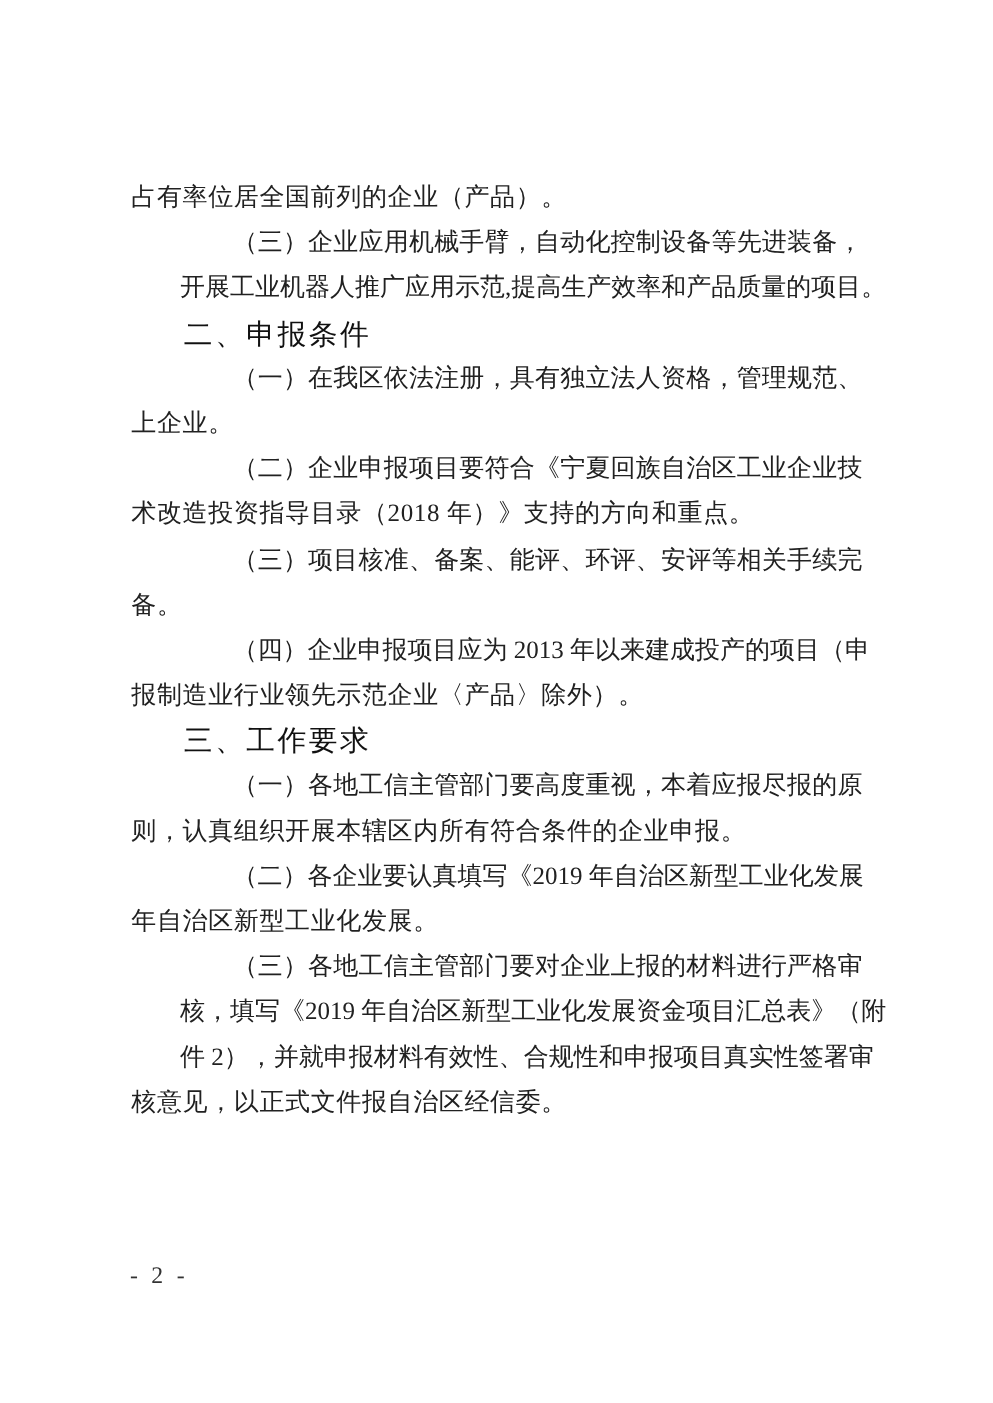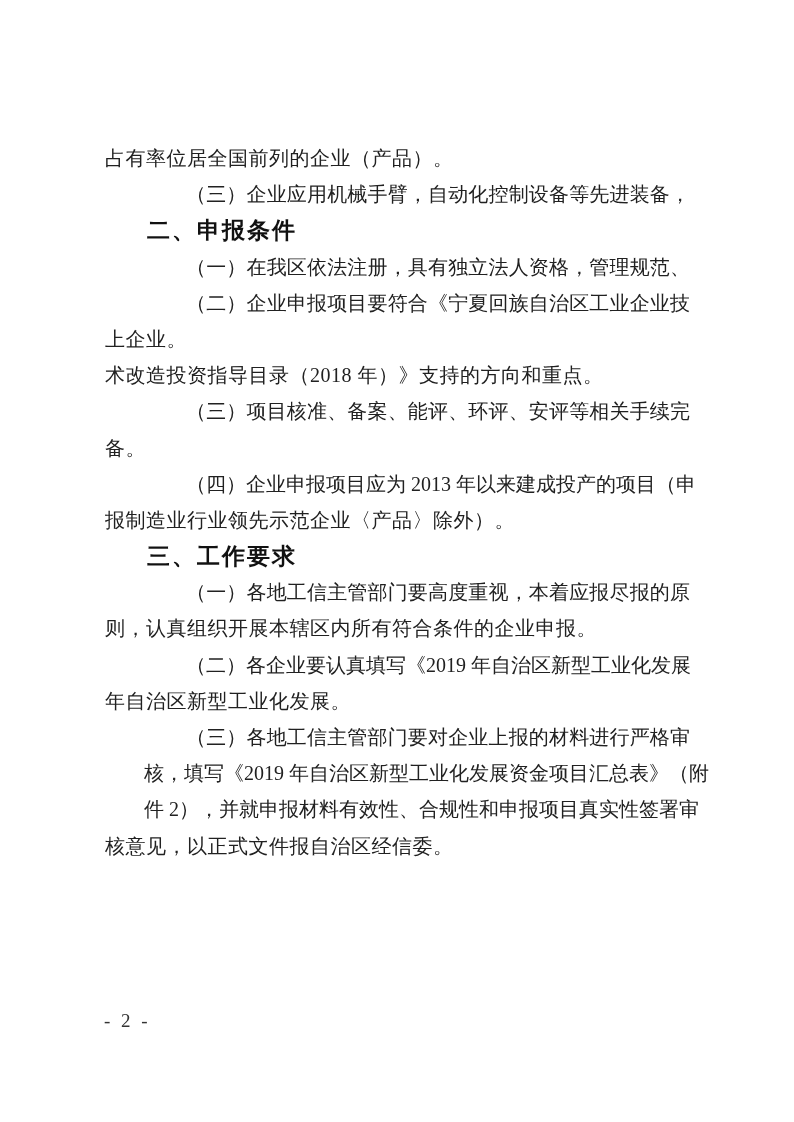--- a/index.html
+++ b/index.html
@@ -38,21 +38,21 @@
     margin-left: 39px;
   }
   .indent {
     text-indent: 42px;
   }
   .heading {
     margin: 0;
     height: 36.2px;
     line-height: 36.2px;
     font-size: 23px;
-    font-weight: 700;
+    font-weight: 400;
     letter-spacing: 2px;
     text-indent: 42px;
     color: #111111;
     font-family: "Liberation Sans", "DejaVu Sans", sans-serif;
     white-space: nowrap;
   }
   .pagenum {
     position: absolute;
     left: 104px;
     top: 1010px;
@@ -62,24 +62,25 @@
     font-family: "Liberation Serif", "DejaVu Serif", serif;
   }
 </style>
 </head>
 <body>
 
 <div class="page">
   <main class="content">
     <p class="line">占有率位居全国前列的企业（产品）。</p>
     <p class="line fill indent">（三）企业应用机械手臂，自动化控制设备等先进装备，</p>
+    <p class="line fill">开展工业机器人推广应用示范,提高生产效率和产品质量的项目。</p>
     <h2 class="heading">二、申报条件</h2>
     <p class="line fill indent">（一）在我区依法注册，具有独立法人资格，管理规范、</p>
+    <p class="line">上企业。</p>
     <p class="line fill indent">（二）企业申报项目要符合《宁夏回族自治区工业企业技</p>
-    <p class="line">上企业。</p>
     <p class="line">术改造投资指导目录（2018 年）》支持的方向和重点。</p>
     <p class="line fill indent">（三）项目核准、备案、能评、环评、安评等相关手续完</p>
     <p class="line">备。</p>
     <p class="line fill indent">（四）企业申报项目应为 2013 年以来建成投产的项目（申</p>
     <p class="line">报制造业行业领先示范企业〈产品〉除外）。</p>
     <h2 class="heading">三、工作要求</h2>
     <p class="line fill indent">（一）各地工信主管部门要高度重视，本着应报尽报的原</p>
     <p class="line">则，认真组织开展本辖区内所有符合条件的企业申报。</p>
     <p class="line fill indent">（二）各企业要认真填写《2019 年自治区新型工业化发展</p>
     <p class="line">年自治区新型工业化发展。</p>

